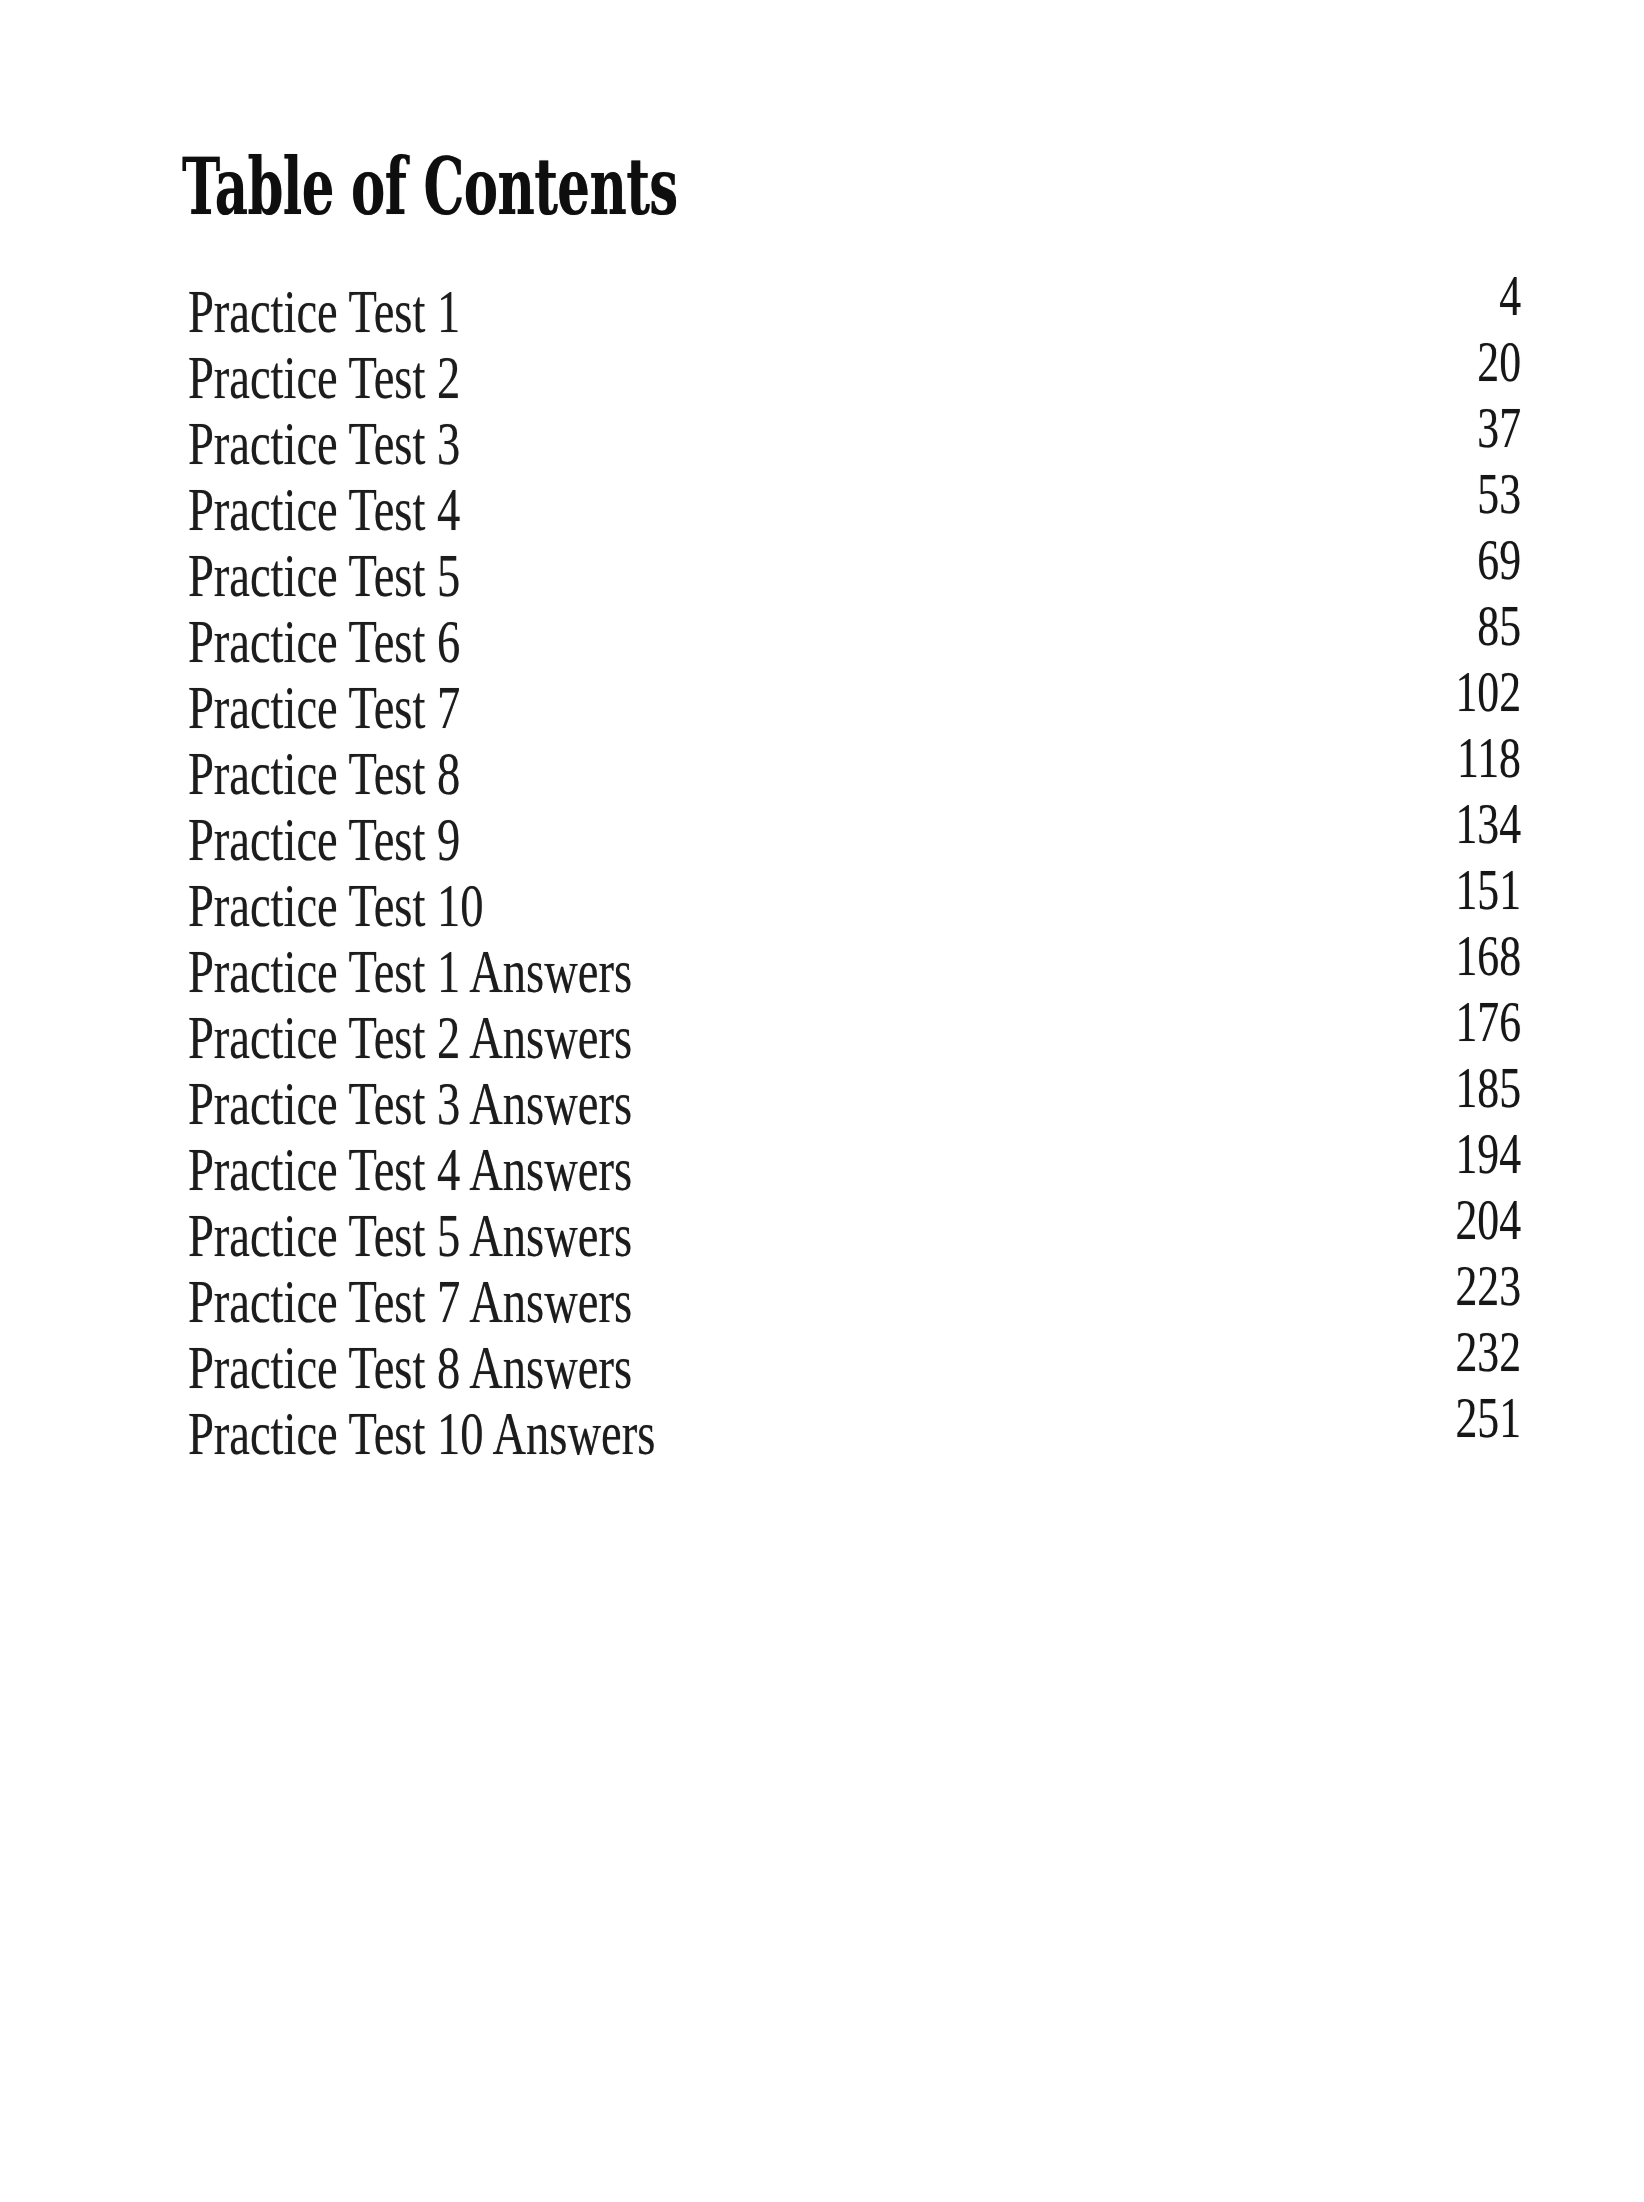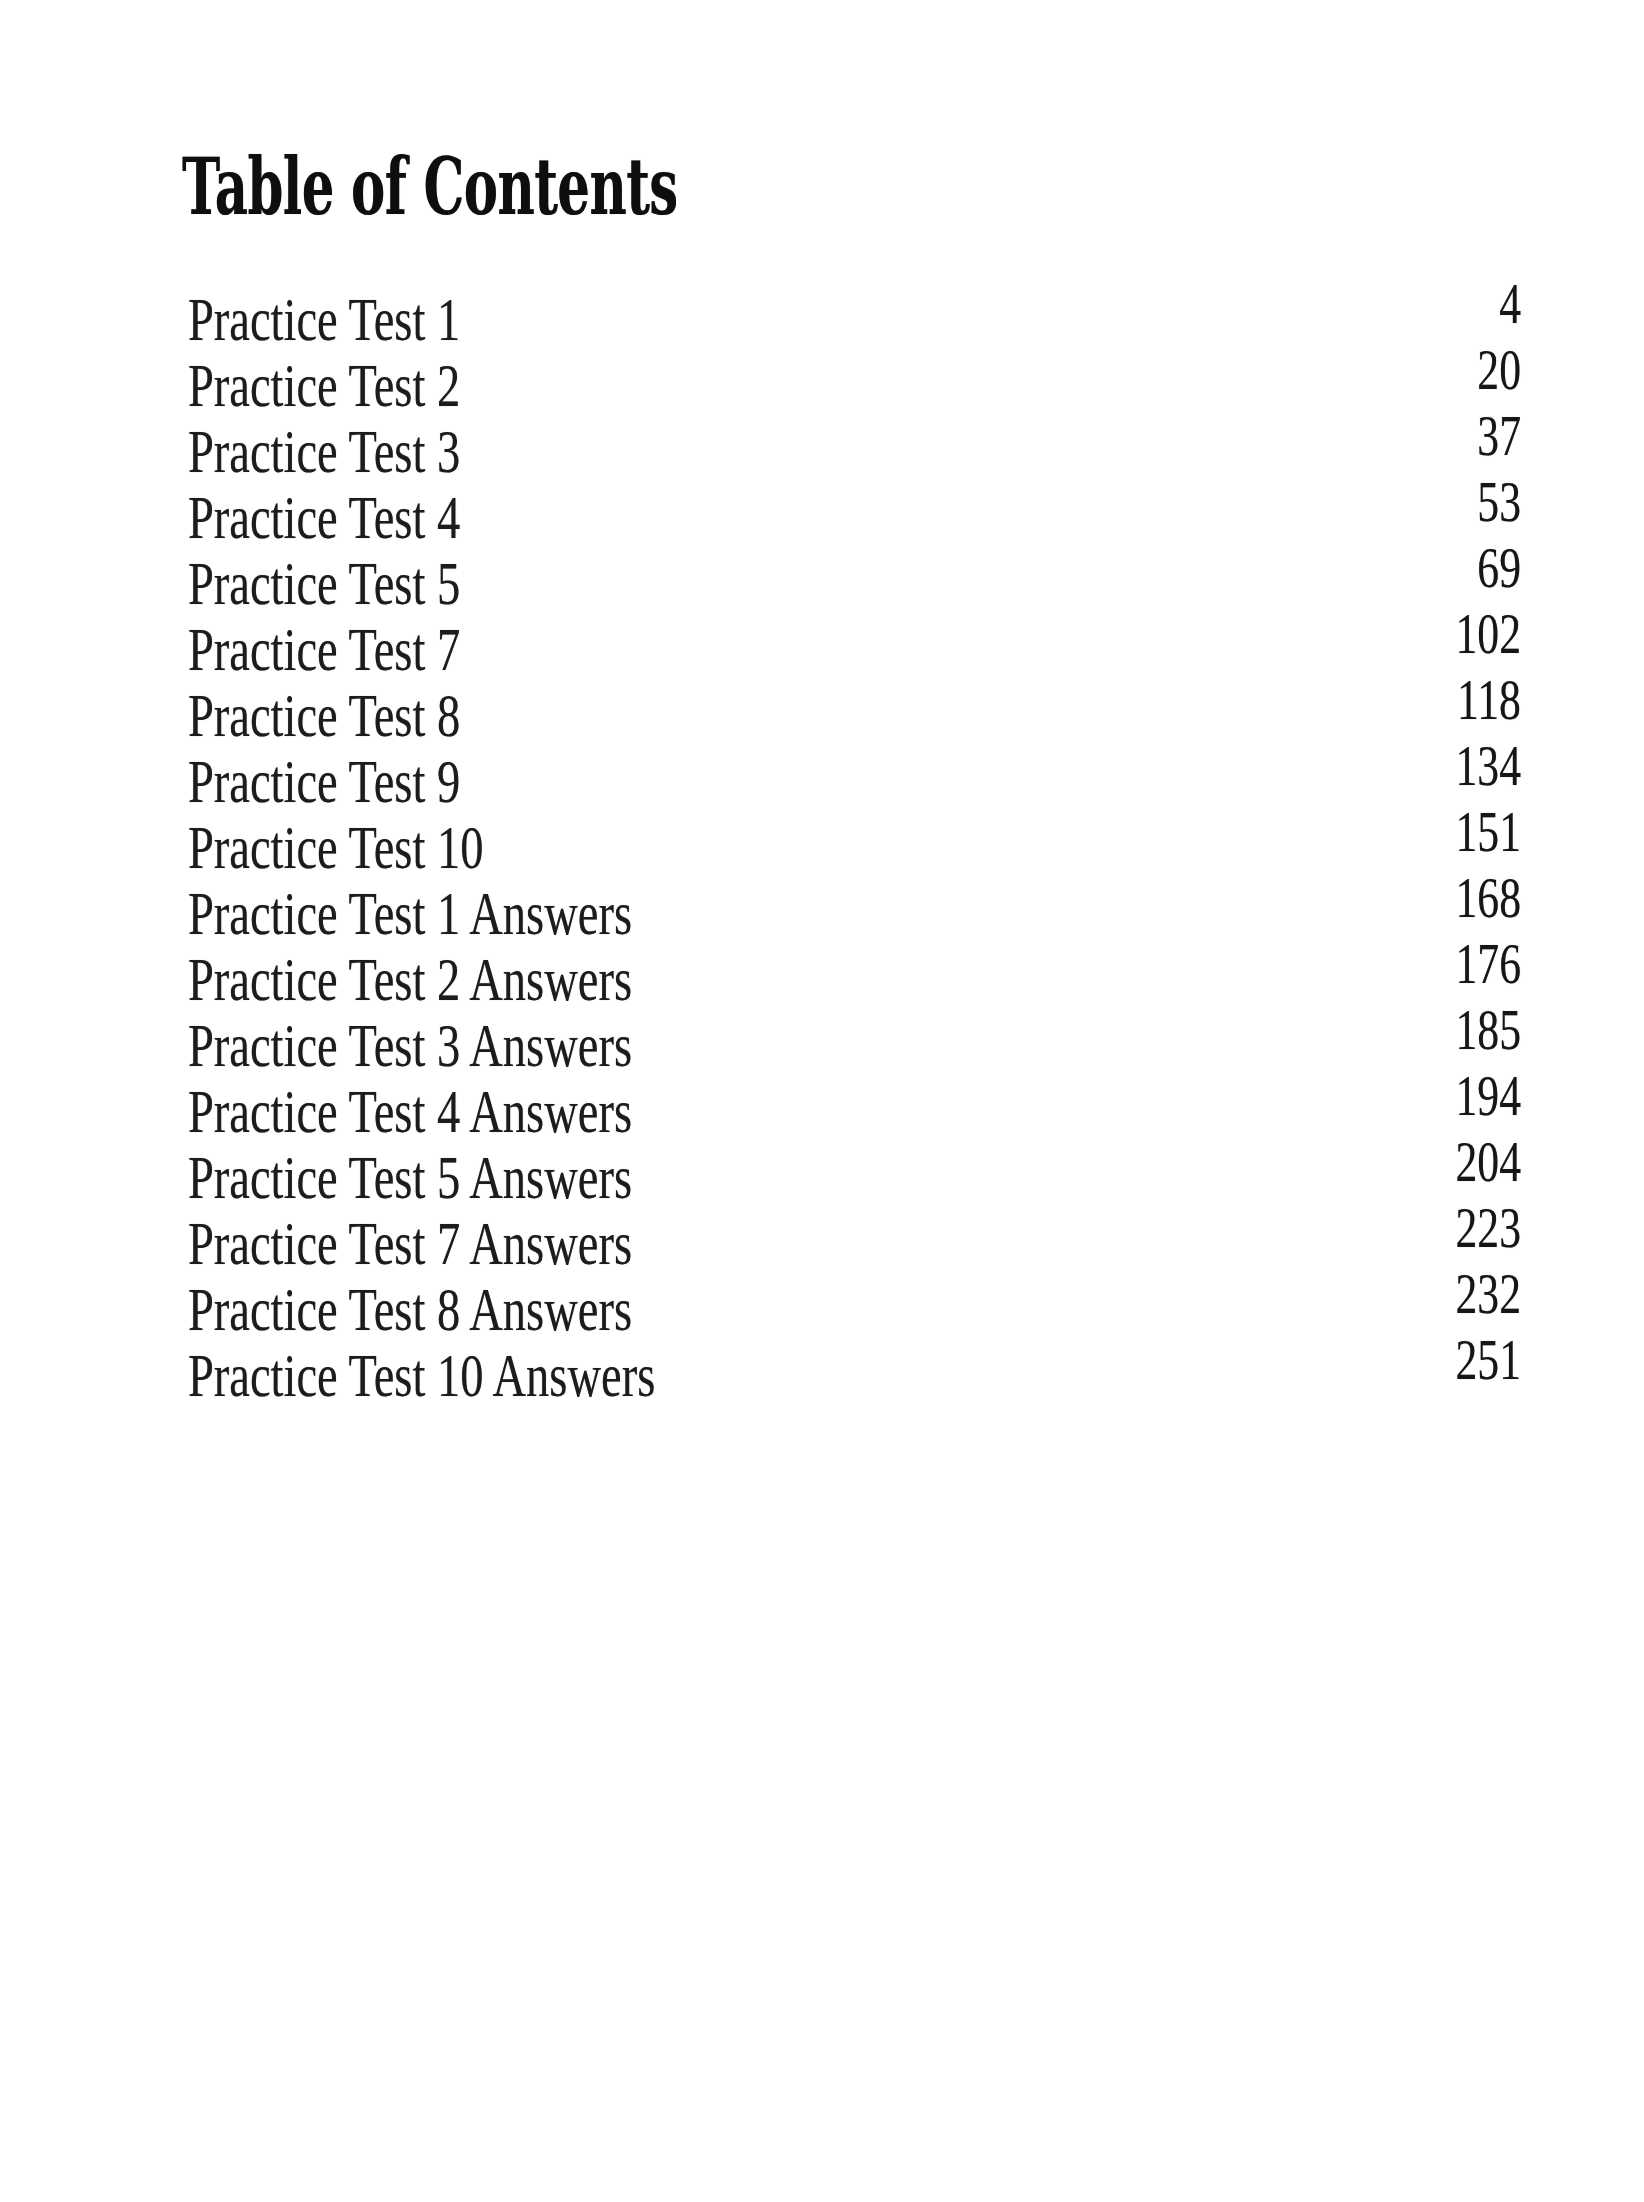--- a/index.html
+++ b/index.html
@@ -28,21 +28,21 @@
     color: #0e0e0e;
     white-space: nowrap;
     transform: scaleX(0.65);
     transform-origin: left top;
     letter-spacing: -0.9px;
     text-shadow: 0 0 0.9px rgba(20,20,20,0.55);
   }
   .toc-list {
     position: absolute;
     left: 188px;
-    top: 286px;
+    top: 278px;
     width: 1333px;
   }
   .toc-row {
     position: relative;
     height: 66px;
   }
   .toc-entry-label {
     display: inline-block;
     font-size: 62px;
     line-height: 66px;
@@ -91,20 +91,24 @@
   <div class="toc-row">
     <span class="toc-entry-label">Practice Test 4</span>
     <span class="toc-page-number">53</span>
   </div>
 
   <div class="toc-row">
     <span class="toc-entry-label">Practice Test 5</span>
     <span class="toc-page-number">69</span>
   </div>
 
+  <div class="toc-row">
+    <span class="toc-entry-label">Practice Test 6</span>
+    <span class="toc-page-number">85</span>
+  </div>
 
   <div class="toc-row">
     <span class="toc-entry-label">Practice Test 7</span>
     <span class="toc-page-number">102</span>
   </div>
 
   <div class="toc-row">
     <span class="toc-entry-label">Practice Test 8</span>
     <span class="toc-page-number">118</span>
   </div>

